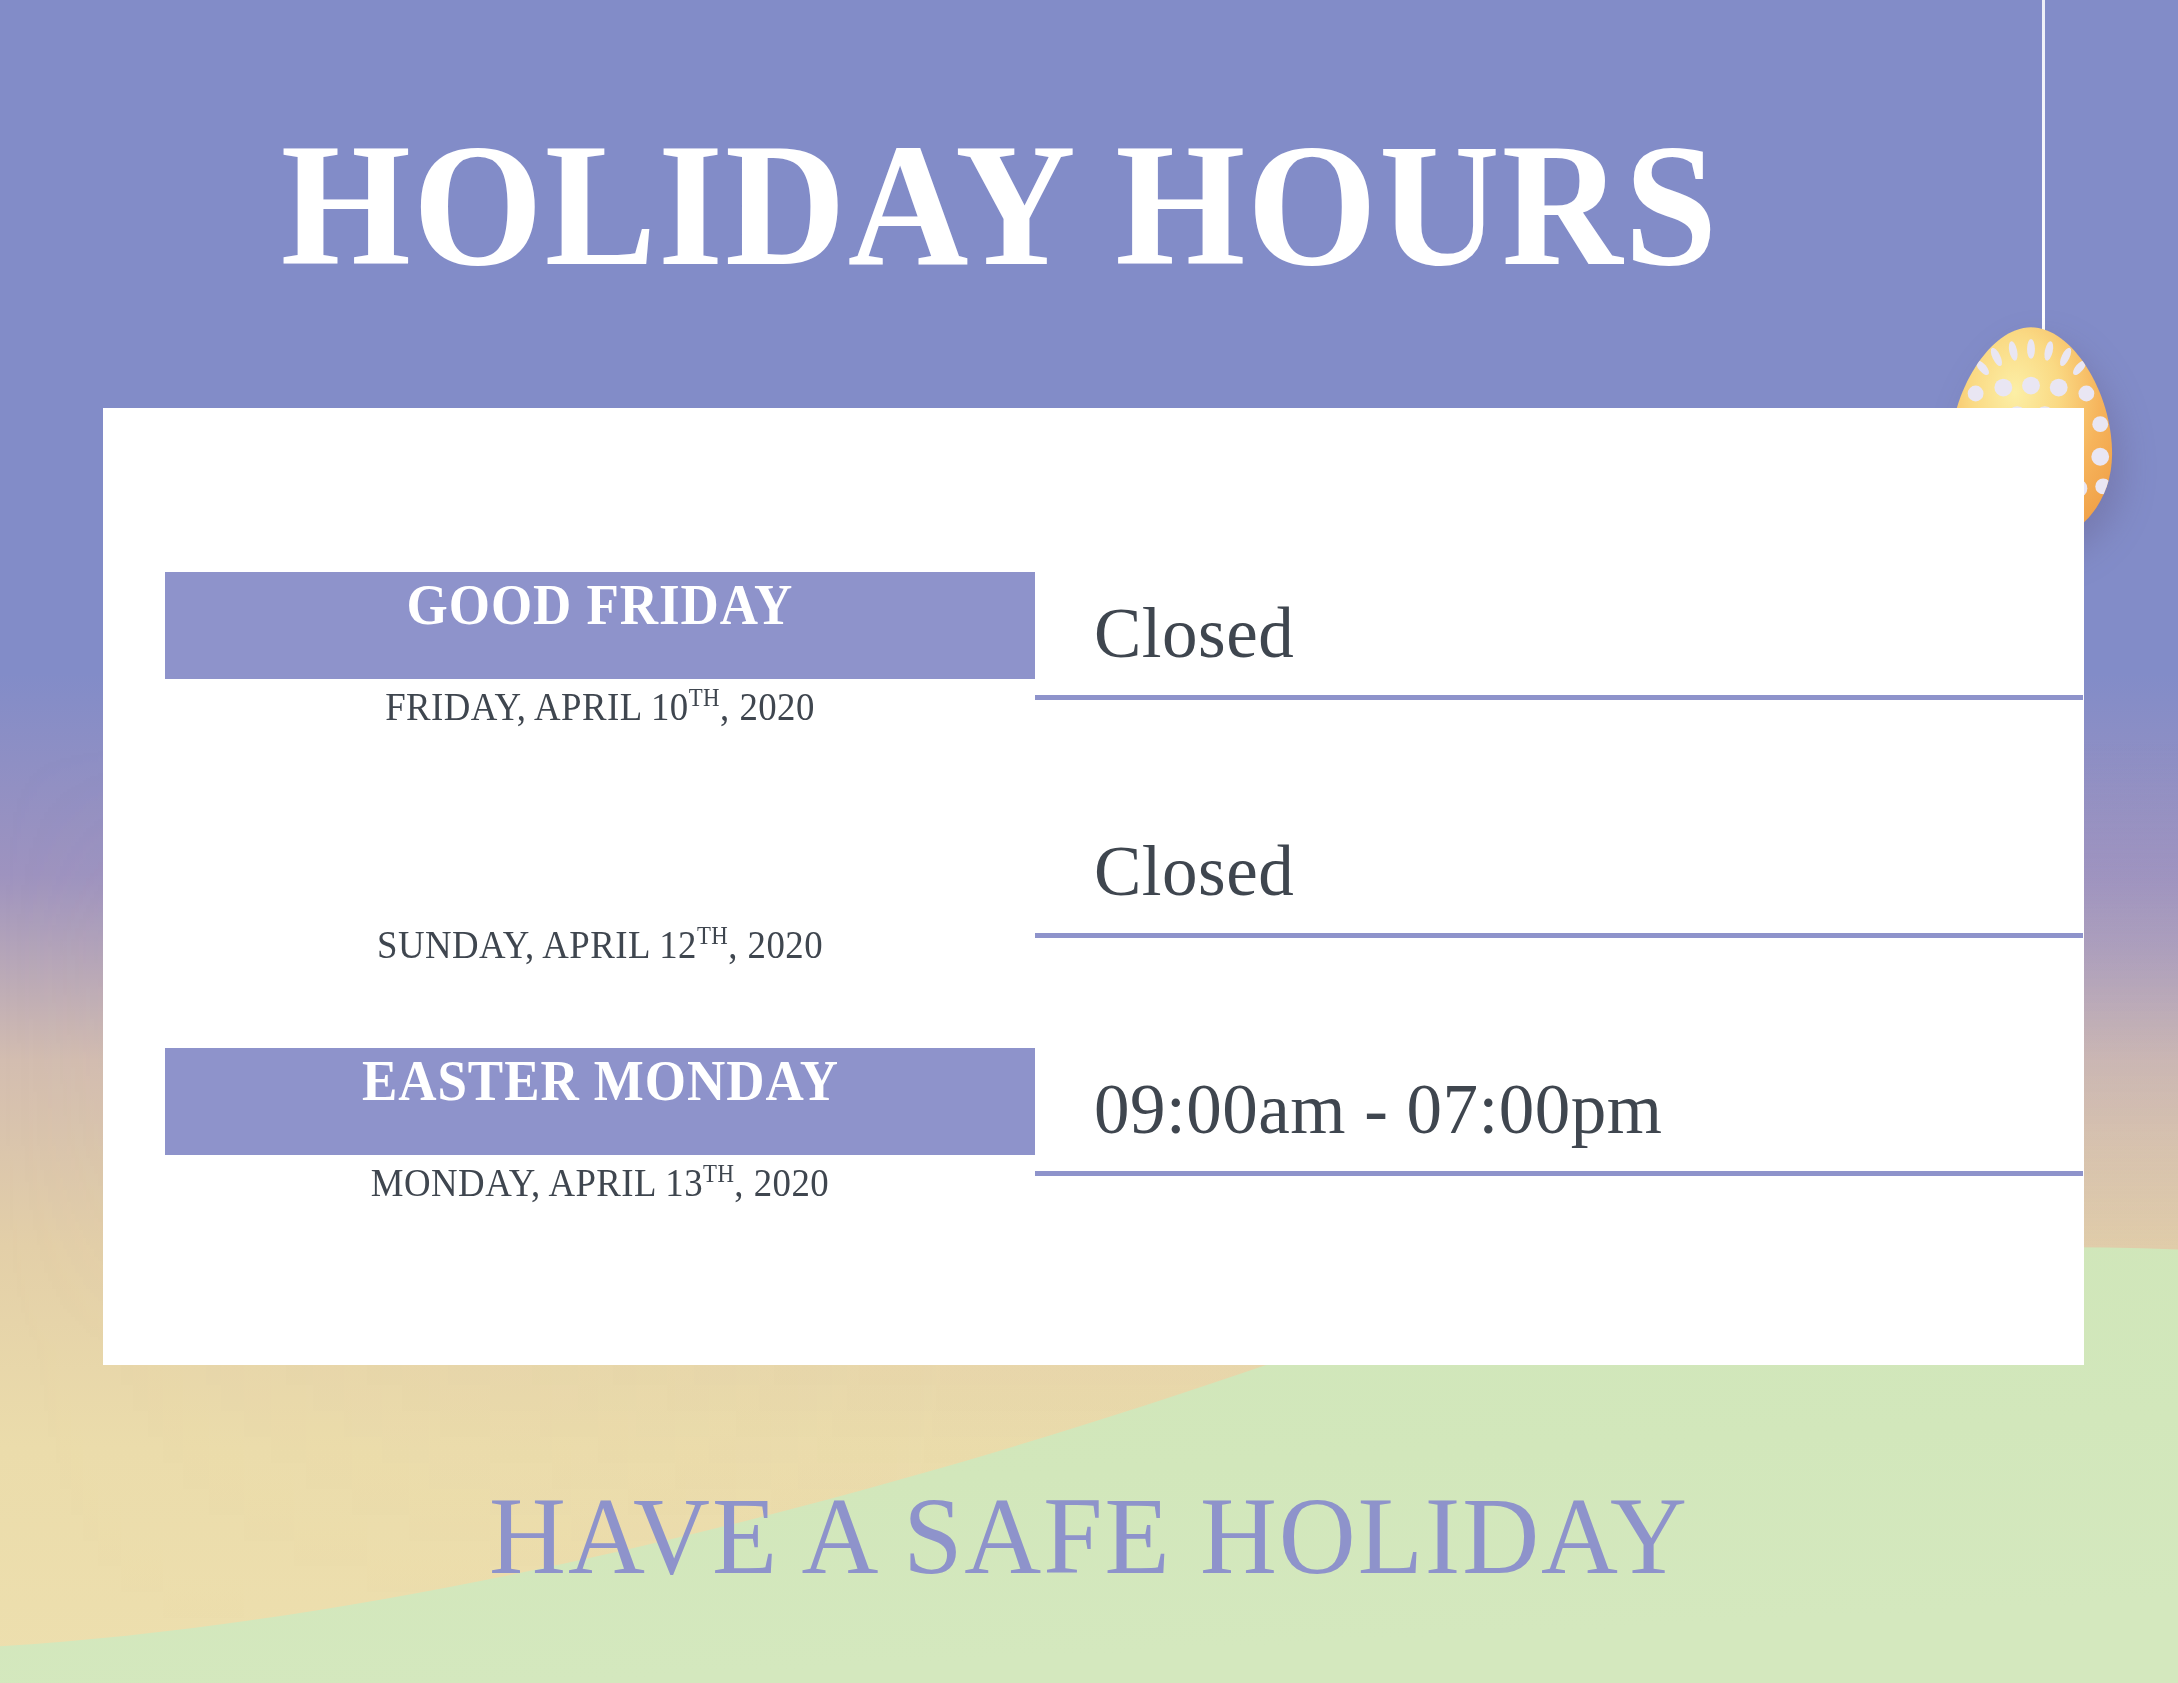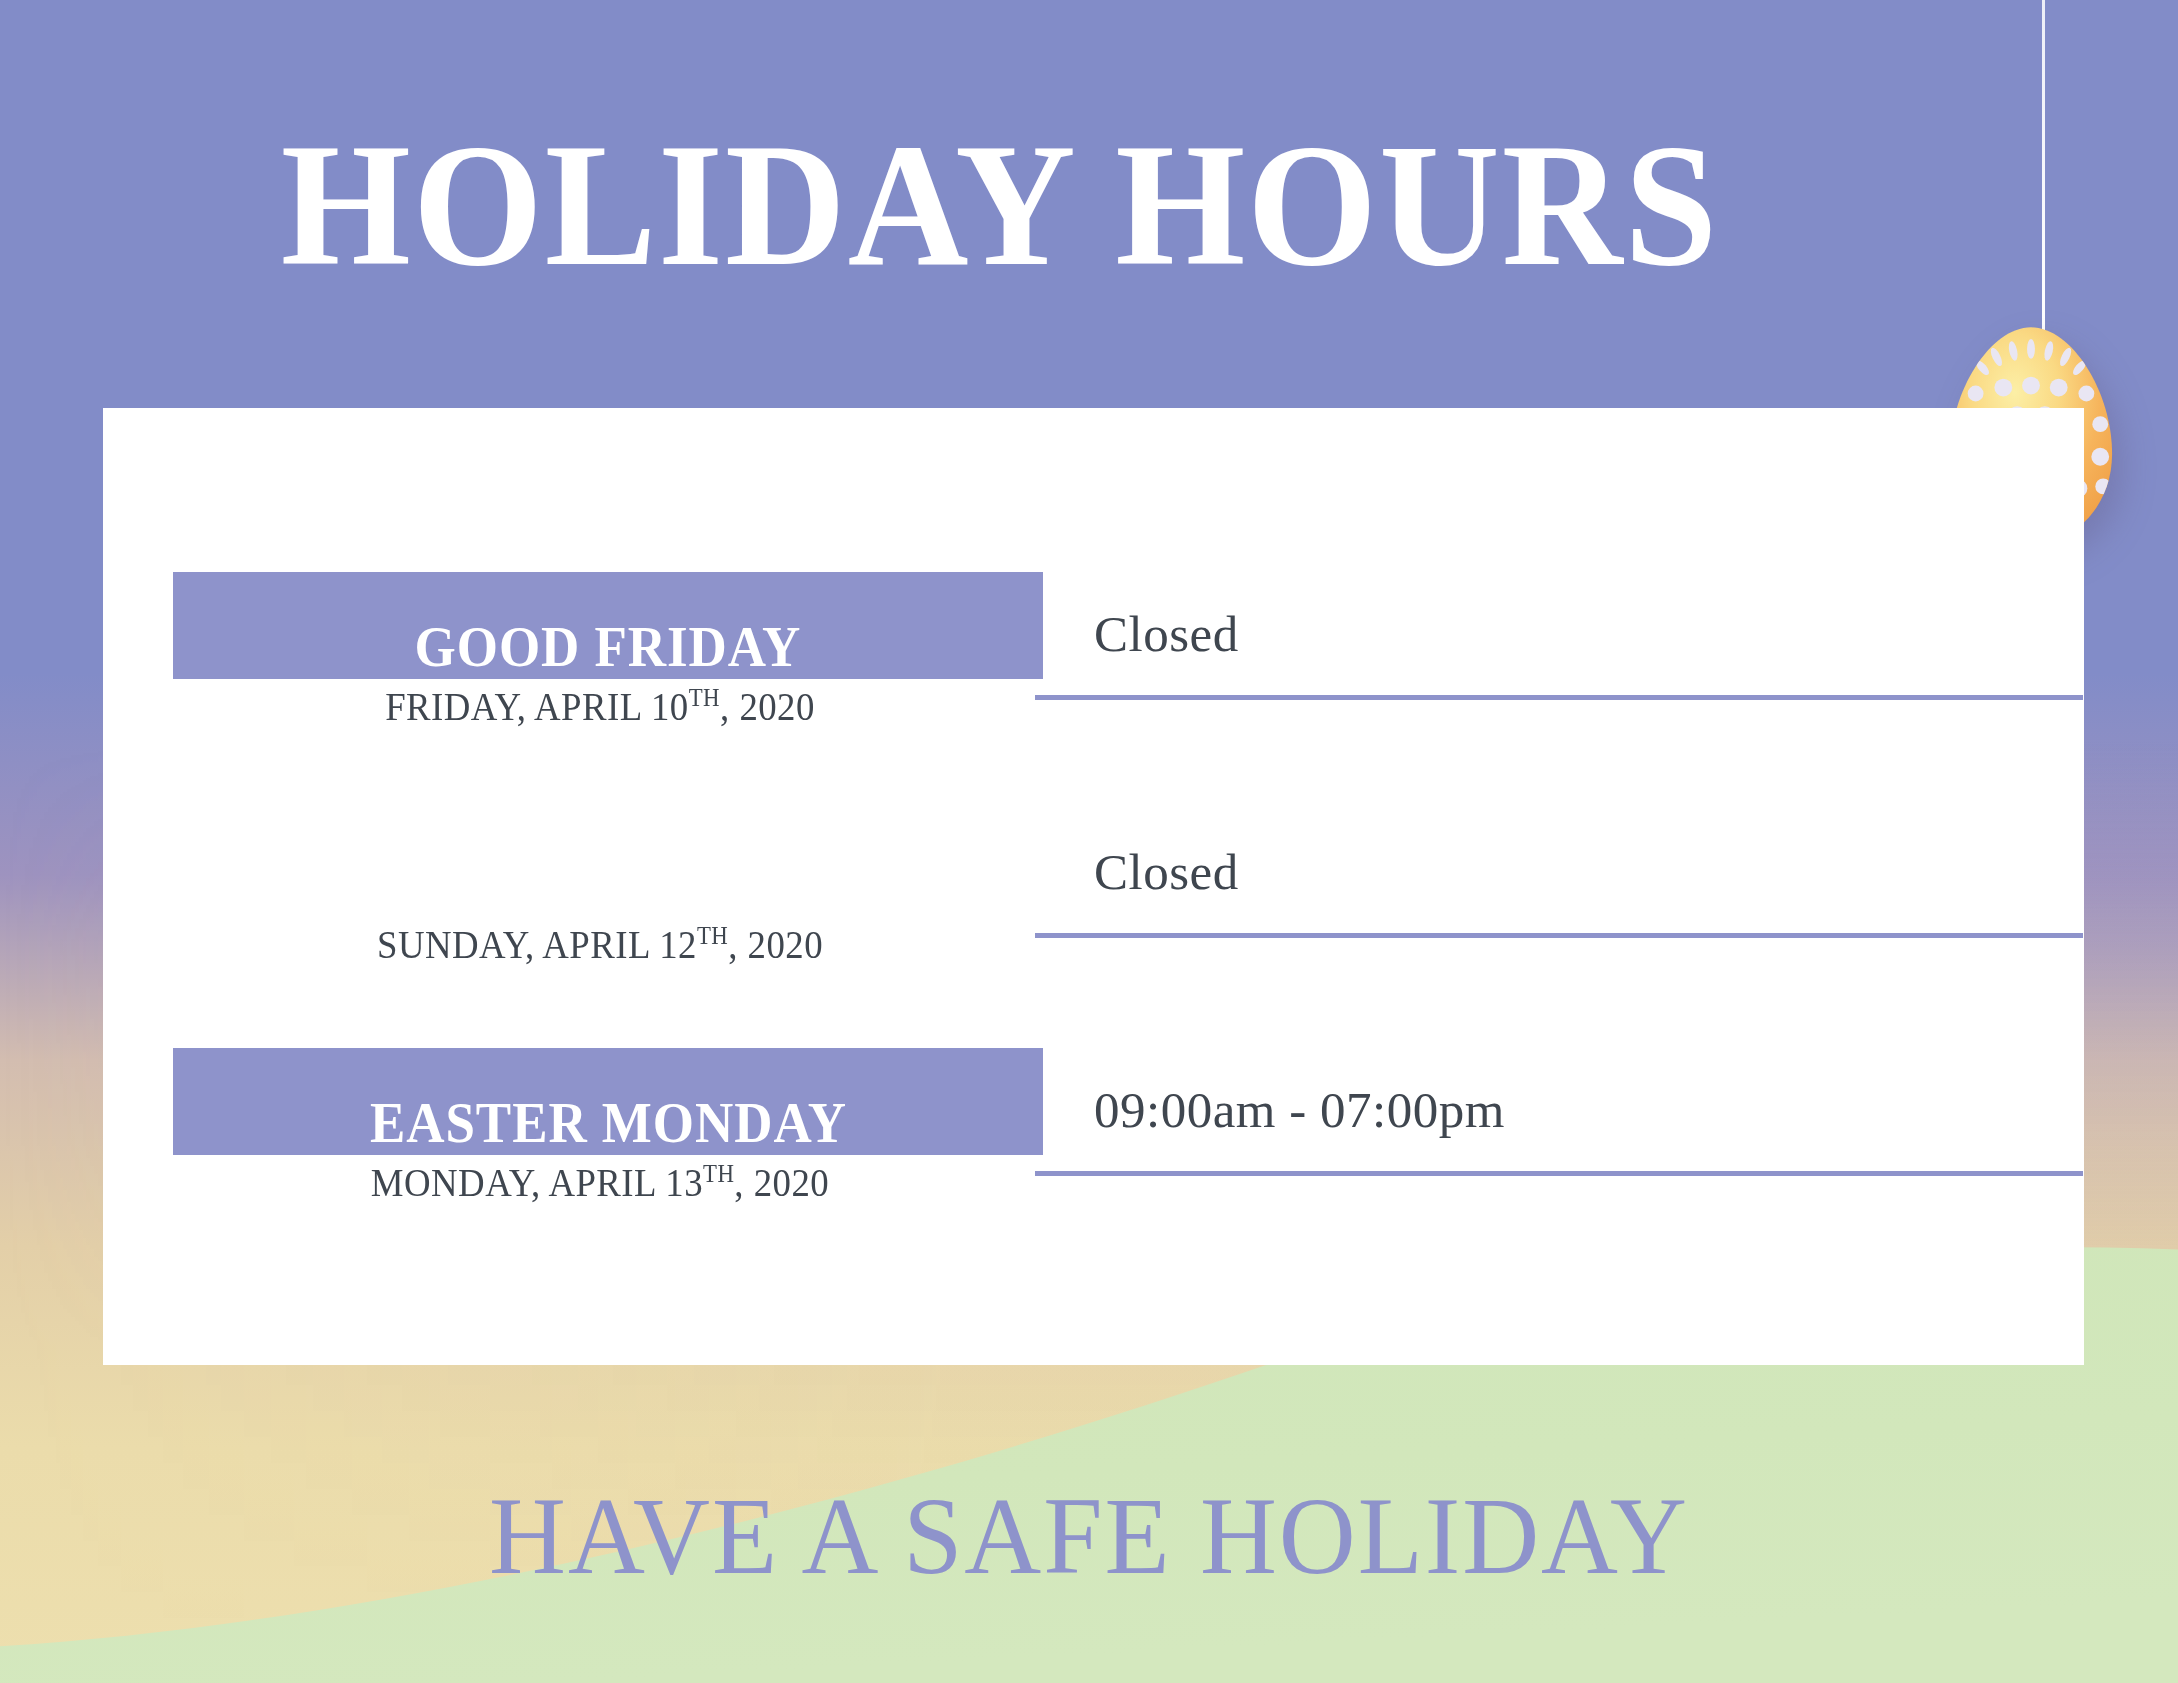--- a/index.html
+++ b/index.html
@@ -107,23 +107,22 @@
   .row-3 { top: 640px; }
 
   .day-bar {
     position: absolute;
     left: 0;
     top: 0;
     width: 870px;
     height: 107px;
     background: #8E93CB;
     display: flex;
-    align-items: flex-end;
+    align-items: flex-start;
     justify-content: center;
-    margin-left: 8px;
   }
   .day-bar-label {
     color: #ffffff;
     font-size: 57px;
     font-weight: 700;
     letter-spacing: 1px;
     transform: scaleX(0.93);
     white-space: nowrap;
   }
   .day-date {
@@ -150,21 +149,21 @@
     left: 870px;
     top: 0;
     width: 1048px;
     height: 123px;
     border-bottom: 5px solid #8E93CB;
     display: flex;
     align-items: center;
   }
   .hours-text {
     color: #3F464F;
-    font-size: 51px;
+    font-size: 71px;
     font-weight: 400;
     letter-spacing: 0.5px;
     padding-left: 59px;
     white-space: nowrap;
   }
 
   
   .footer {
     position: absolute;
     left: 0;

